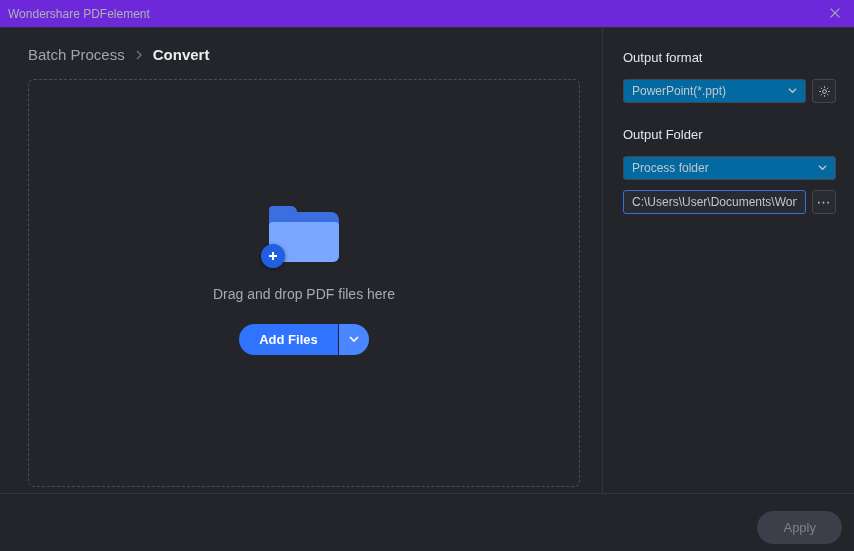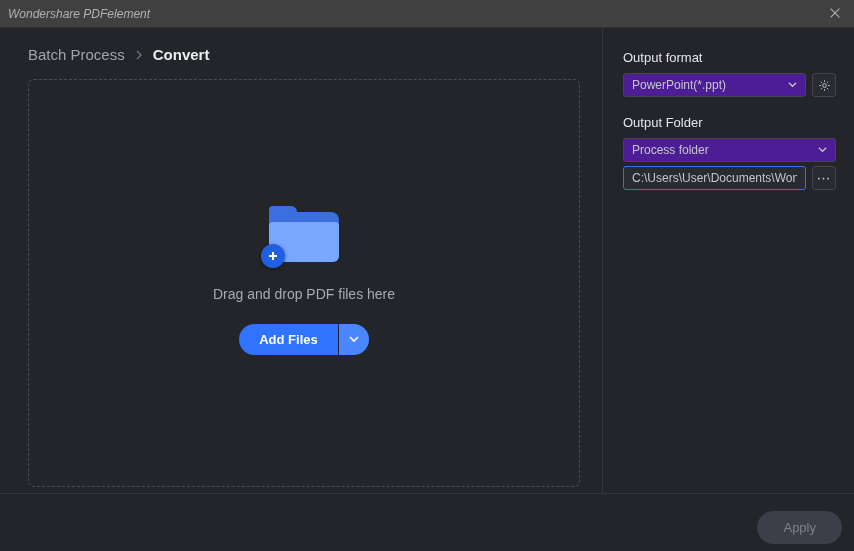--- a/index.html
+++ b/index.html
@@ -10,24 +10,23 @@
     color: #c8c9cc;
     font-size: 13px;
   }
   .titlebar {
     height: 28px;
     display: flex;
     align-items: center;
     padding: 0 8px;
     color: #b0b1b5;
     font-size: 12px;
-    background: #404040;
+    background: #6d28d9;
     border-bottom: 1px solid #2f3036;
     position: relative;
-    font-style: italic;
   }
   .titlebar .close {
     position: absolute;
     right: 10px;
     top: 6px;
     width: 16px;
     height: 16px;
     color: #a9aab0;
     cursor: pointer;
   }
@@ -135,33 +134,33 @@
     display: flex;
     align-items: center;
   }
   .btn-add-drop svg { width: 10px; height: 10px; }
   .right {
     width: 252px;
     border-left: 1px solid #34353c;
     padding: 20px 18px 0 20px;
     display: flex;
     flex-direction: column;
-    gap: 4px;
+    gap: 10px;
   }
   .section-label {
     color: #e5e6ea;
     font-size: 13px;
     margin-top: 2px;
     margin-bottom: 4px;
   }
   .row-flex { display: flex; gap: 6px; }
   .select {
     flex: 1;
     height: 24px;
-    background: #4c1d95;
+    background: #0369a1;
     border: 1px solid #44454d;
     border-radius: 3px;
     color: #c4c6cb;
     font-size: 12px;
     display: flex;
     align-items: center;
     justify-content: space-between;
     padding: 0 8px;
     cursor: pointer;
   }

